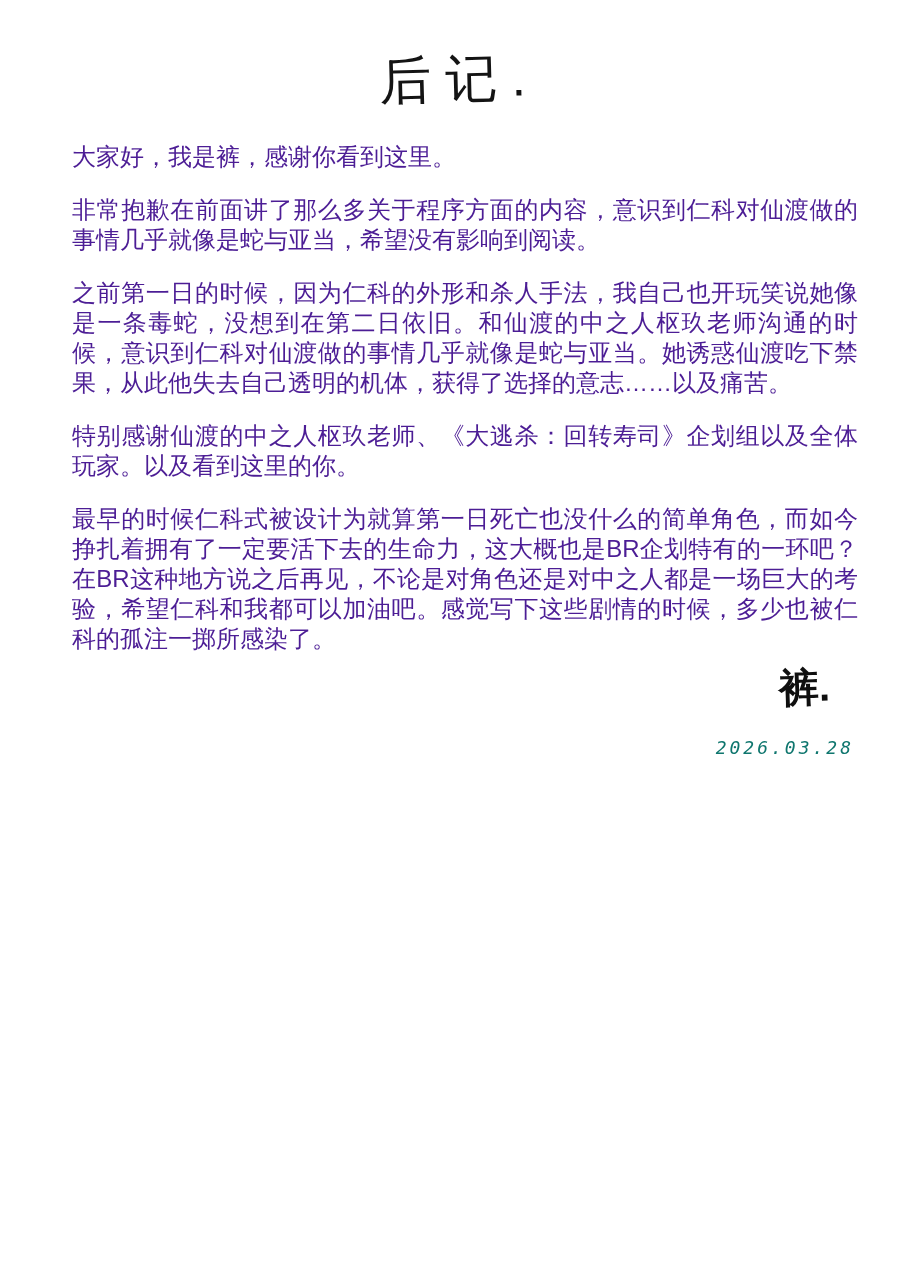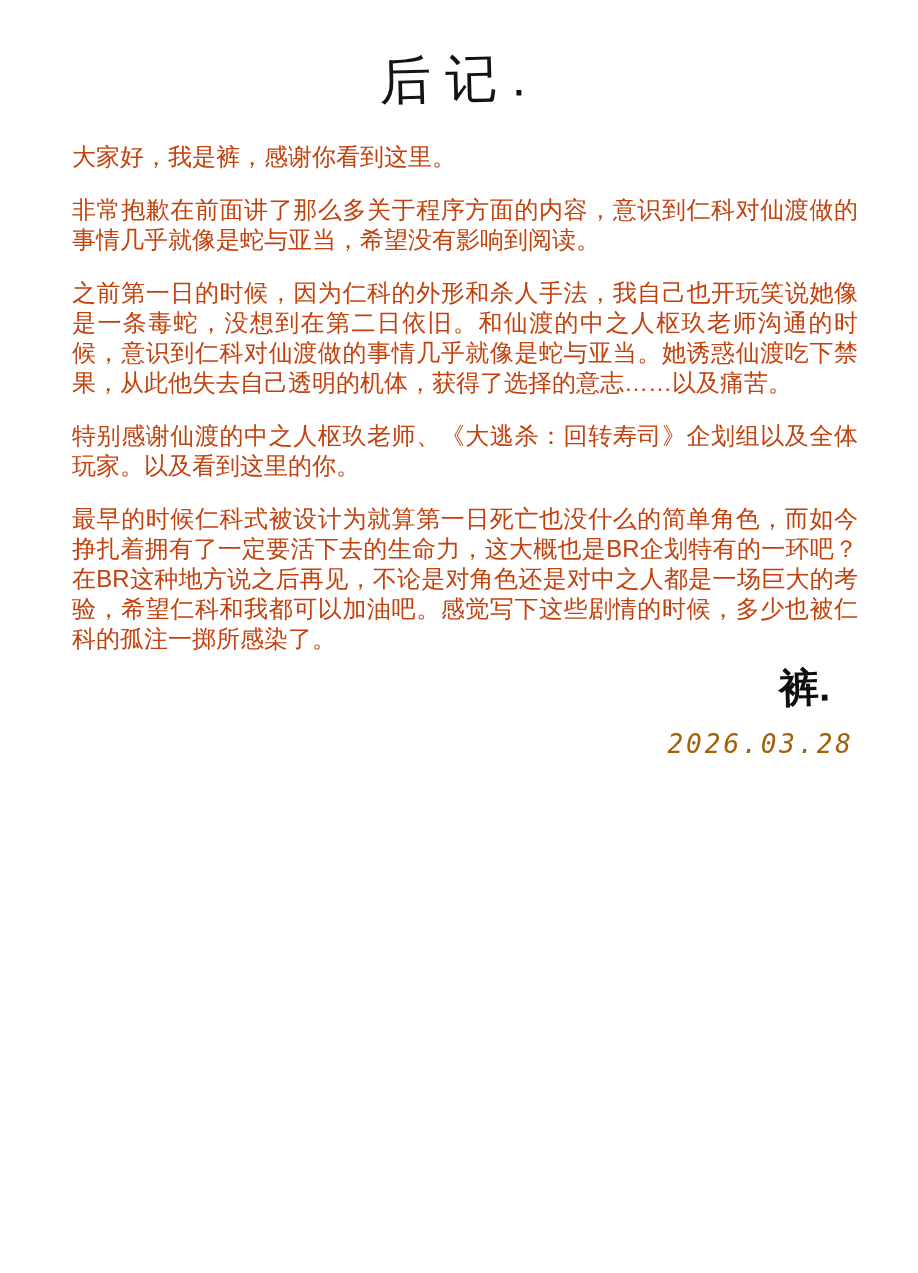--- a/index.html
+++ b/index.html
@@ -30,21 +30,21 @@
     color: #141414;
     font-weight: 500;
     letter-spacing: 14px;
     transform: rotate(-1.5deg);
   }
   .content {
     margin: 16px 60px 0 72px;
     width: 786px;
     font-size: 24px;
     line-height: 30px;
-    color: #c2410c;
+    color: #4c1d95;
     font-weight: 300;
     text-align: justify;
     letter-spacing: 0;
   }
   .content p {
     margin: 0 0 23px 0;
   }
   .sig-block {
     width: 786px;
     margin-left: 72px;
@@ -52,23 +52,23 @@
   }
   .signature {
     font-size: 40px;
     line-height: 44px;
     font-weight: 700;
     color: #0f0f0f;
     padding-right: 28px;
     transform: rotate(-2deg);
   }
   .date {
-    margin-top: 8px;
-    font-size: 26px;
-    color: #a16207;
+    margin-top: 16px;
+    font-size: 18px;
+    color: #0f766e;
     font-style: italic;
     letter-spacing: 3px;
     padding-right: 4px;
     font-family: "DejaVu Sans Mono", monospace;
   }
 </style>
 </head>
 <body>
 
 <div class="page">

